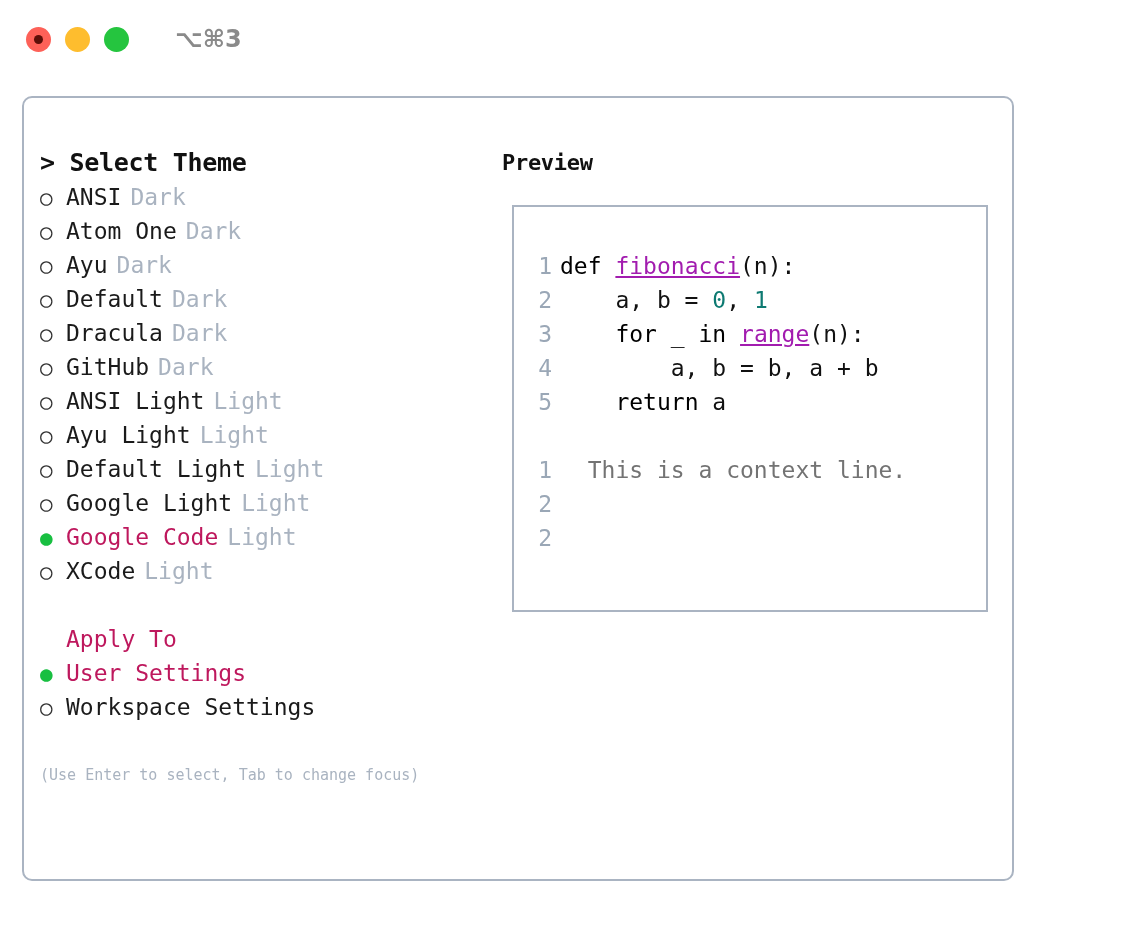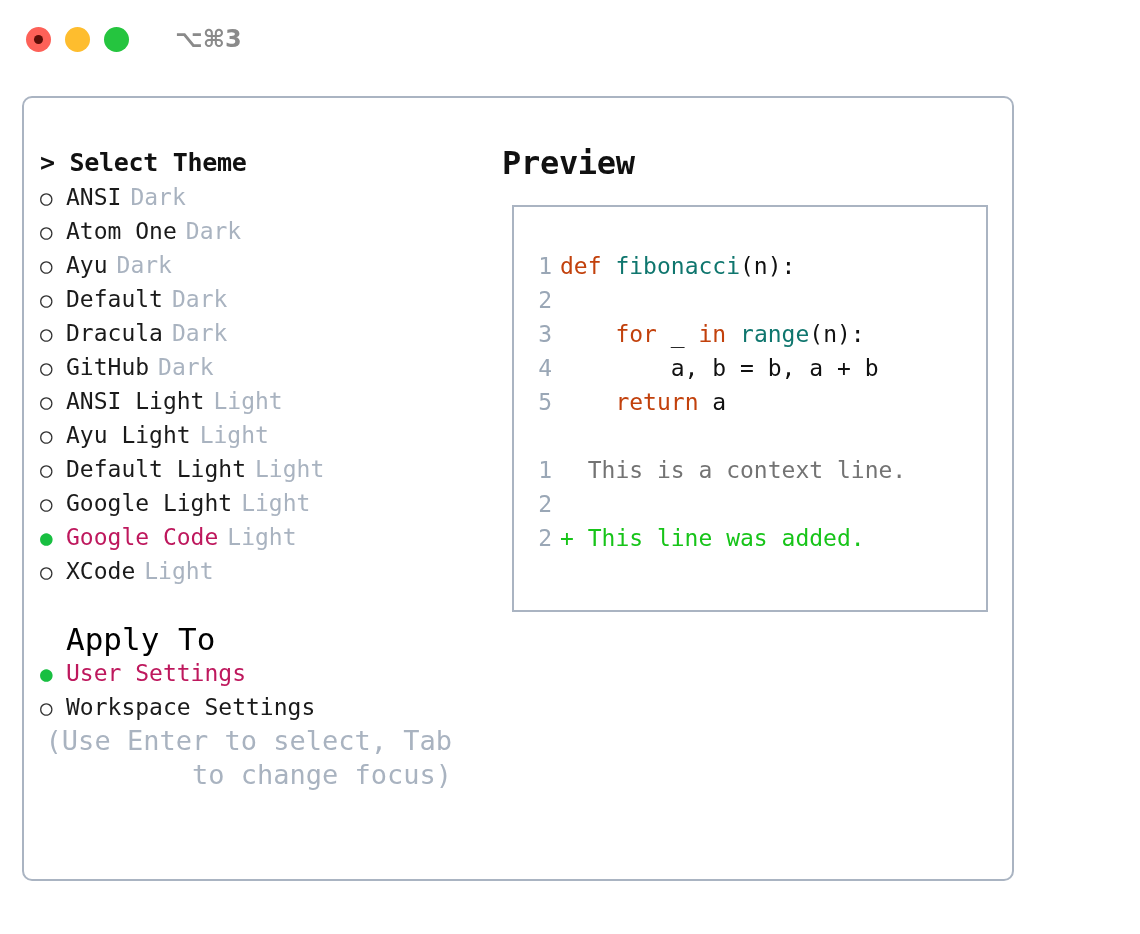--- a/index.html
+++ b/index.html
@@ -101,49 +101,49 @@
     font-size: 21px;
     color: #333333;
     line-height: 34px;
   }
   .bullet.sel { color: #18bf41; }
   .opt-label { color: #1a1a1a; text-align: right; }
   .opt-row.selected .opt-label { color: #be185d; }
   .opt-badge { color: #a9b3c0; margin-left: 9px; text-align: right; }
 
   .apply-head {
-    font-size: 31px;
-    color: #000000;
+    font-size: 23px;
+    color: #be185d;
     line-height: 34px;
     height: 34px;
     padding-left: 26px;
     white-space: pre;
     font-family: "DejaVu Sans Mono", "Liberation Mono", monospace;
   }
 
   .spacer-lg { height: 34px; }
 
   #hint {
-    font-size: 27px;
+    margin-top: 34px;
+    font-size: 15px;
     line-height: 34px;
     color: #a9b3c0;
     width: 412px;
     white-space: pre-wrap;
     font-family: "DejaVu Sans Mono", "Liberation Mono", monospace;
-    text-align: right;
   }
 
   
   #right-col {
     flex: 1;
     padding: 48px 0 0 0;
     position: relative;
   }
   #preview-title {
-    font-size: 32px;
+    font-size: 22px;
     font-weight: bold;
     color: #111111;
     line-height: 34px;
     margin-left: 8px;
     letter-spacing: -0.3px;
     font-family: "DejaVu Sans Mono", "Liberation Mono", monospace;
   }
   #preview-box {
     position: absolute;
     left: 18px; top: 107px;
@@ -164,22 +164,22 @@
   .lineno {
     width: 46px;
     flex: 0 0 46px;
     text-align: right;
     color: #9aa7b6;
     padding-right: 8px;
   }
   .code-text { white-space: pre; }
 
   
-  .tok-kw   { color: #c2410c; }
-  .tok-fn   { color: #0f766e; }
+  .tok-kw   { color: #000000; }
+  .tok-fn   { color: #a21caf; text-decoration: underline; }
   .tok-num  { color: #0e7a72; }
   .tok-pl   { color: #111111; }
   .tok-ctx  { color: #737373; }
   .tok-del  { color: #bf1111; }
   .tok-add  { color: #17c419; }
 
   .gap-row { height: 34px; }
 </style>
 </head>
 <body>
@@ -230,29 +230,29 @@
 
         <div id="hint">(Use Enter to select, Tab to change focus)</div>
       </div>
 
       <div id="right-col">
         <div id="preview-title">Preview</div>
 
         <div id="preview-box">
           <div id="code-block">
               <div class="code-line"><span class="lineno">1</span><span class="code-text"><span class="tok-kw">def </span><span class="tok-fn">fibonacci</span><span class="tok-pl">(n):</span></span></div>
-              <div class="code-line"><span class="lineno">2</span></div>
+              <div class="code-line"><span class="lineno">2</span><span class="code-text"><span class="tok-pl">    a, b = </span><span class="tok-num">0</span><span class="tok-pl">, </span><span class="tok-num">1</span></span></div>
               <div class="code-line"><span class="lineno">3</span><span class="code-text"><span class="tok-pl">    </span><span class="tok-kw">for</span><span class="tok-pl"> _ </span><span class="tok-kw">in</span><span class="tok-pl"> </span><span class="tok-fn">range</span><span class="tok-pl">(n):</span></span></div>
               <div class="code-line"><span class="lineno">4</span><span class="code-text"><span class="tok-pl">        a, b = b, a + b</span></span></div>
               <div class="code-line"><span class="lineno">5</span><span class="code-text"><span class="tok-pl">    </span><span class="tok-kw">return</span><span class="tok-pl"> a</span></span></div>
             </div>
           <div class="gap-row"></div>
           <div id="diff-block">
               <div class="code-line"><span class="lineno">1</span><span class="code-text tok-ctx">  This is a context line.</span></div>
               <div class="code-line"><span class="lineno">2</span></div>
-              <div class="code-line"><span class="lineno">2</span><span class="code-text tok-add">+ This line was added.</span></div>
+              <div class="code-line"><span class="lineno">2</span></div>
             </div>
         </div>
       </div>
 
     </div>
   </div>
 </div>
 
 </body></html>

